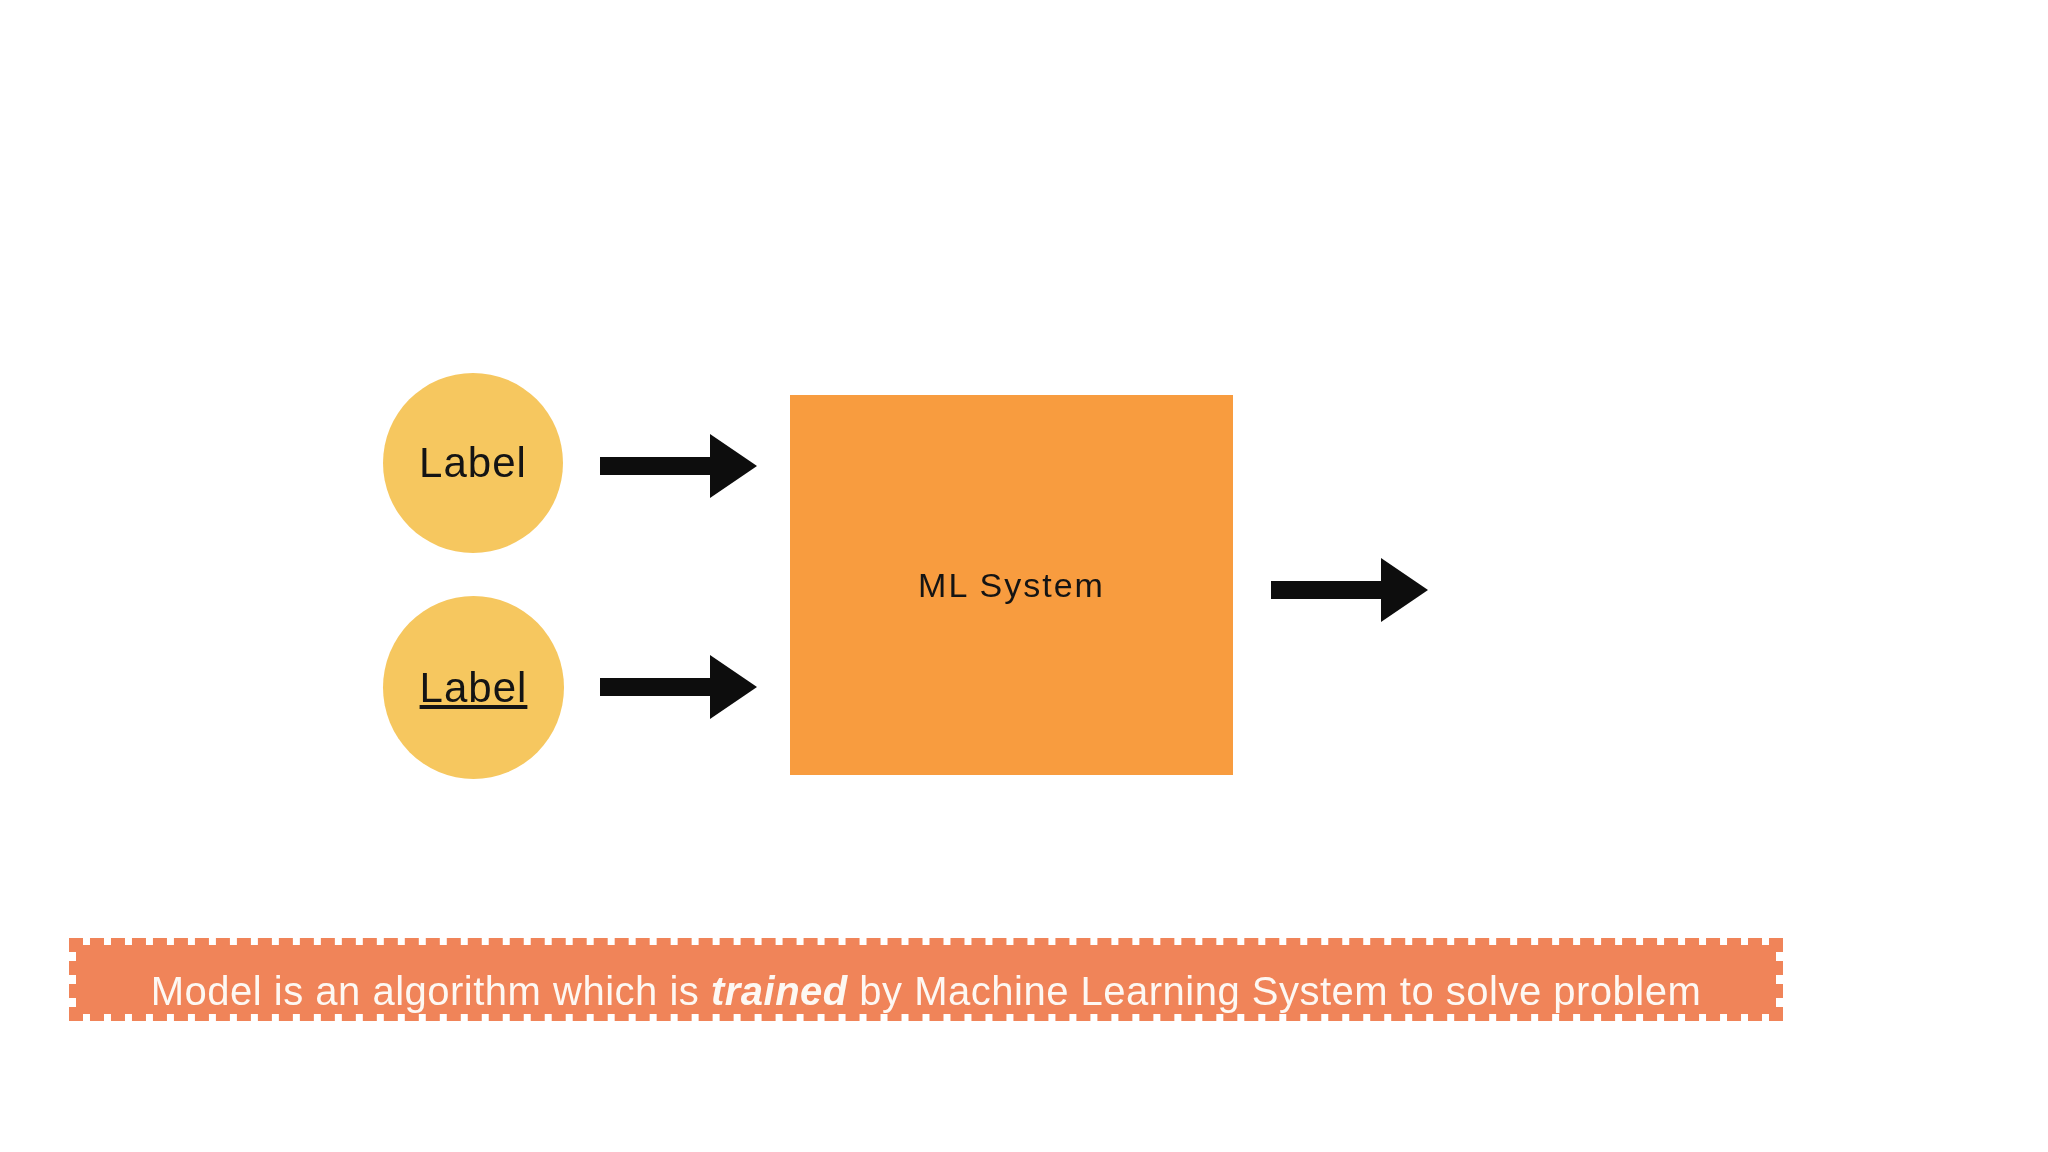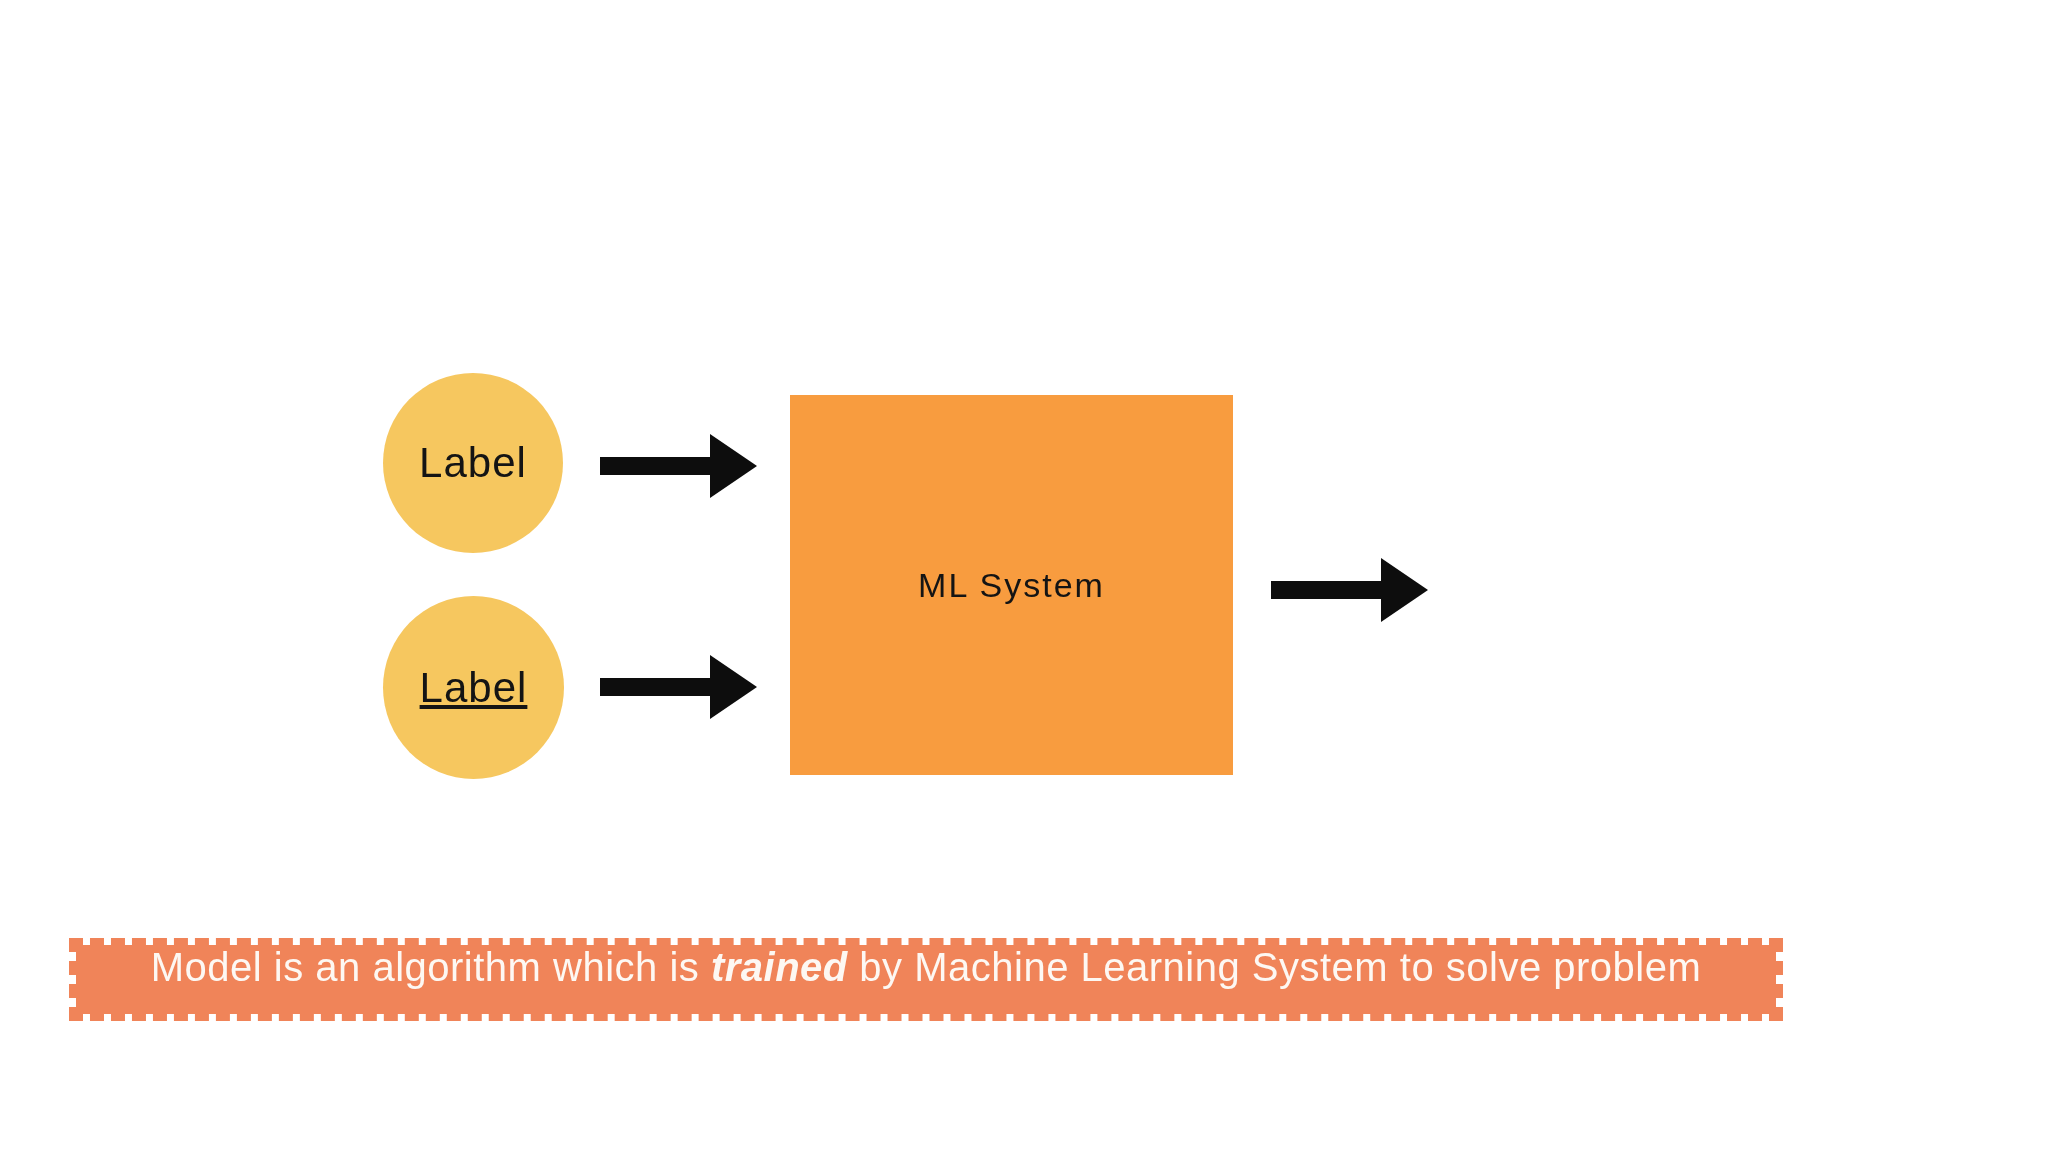--- a/index.html
+++ b/index.html
@@ -75,21 +75,21 @@
     position: absolute;
     left: 69px;
     top: 938px;
     width: 1714px;
     height: 83px;
     box-sizing: border-box;
     background: var(--banner-fill, #f08459);
     background-clip: padding-box;
     border: 7px dashed var(--banner-fill, #f08459);
     display: flex;
-    align-items: flex-start;
+    align-items: flex-end;
     justify-content: center;
     color: var(--banner-text, #fdf8f3);
     font-size: 40px;
     letter-spacing: 0.5px;
     white-space: pre;
   }
   .banner .bold { font-weight: bold; font-style: italic; }
 </style>
 </head>
 <body>

